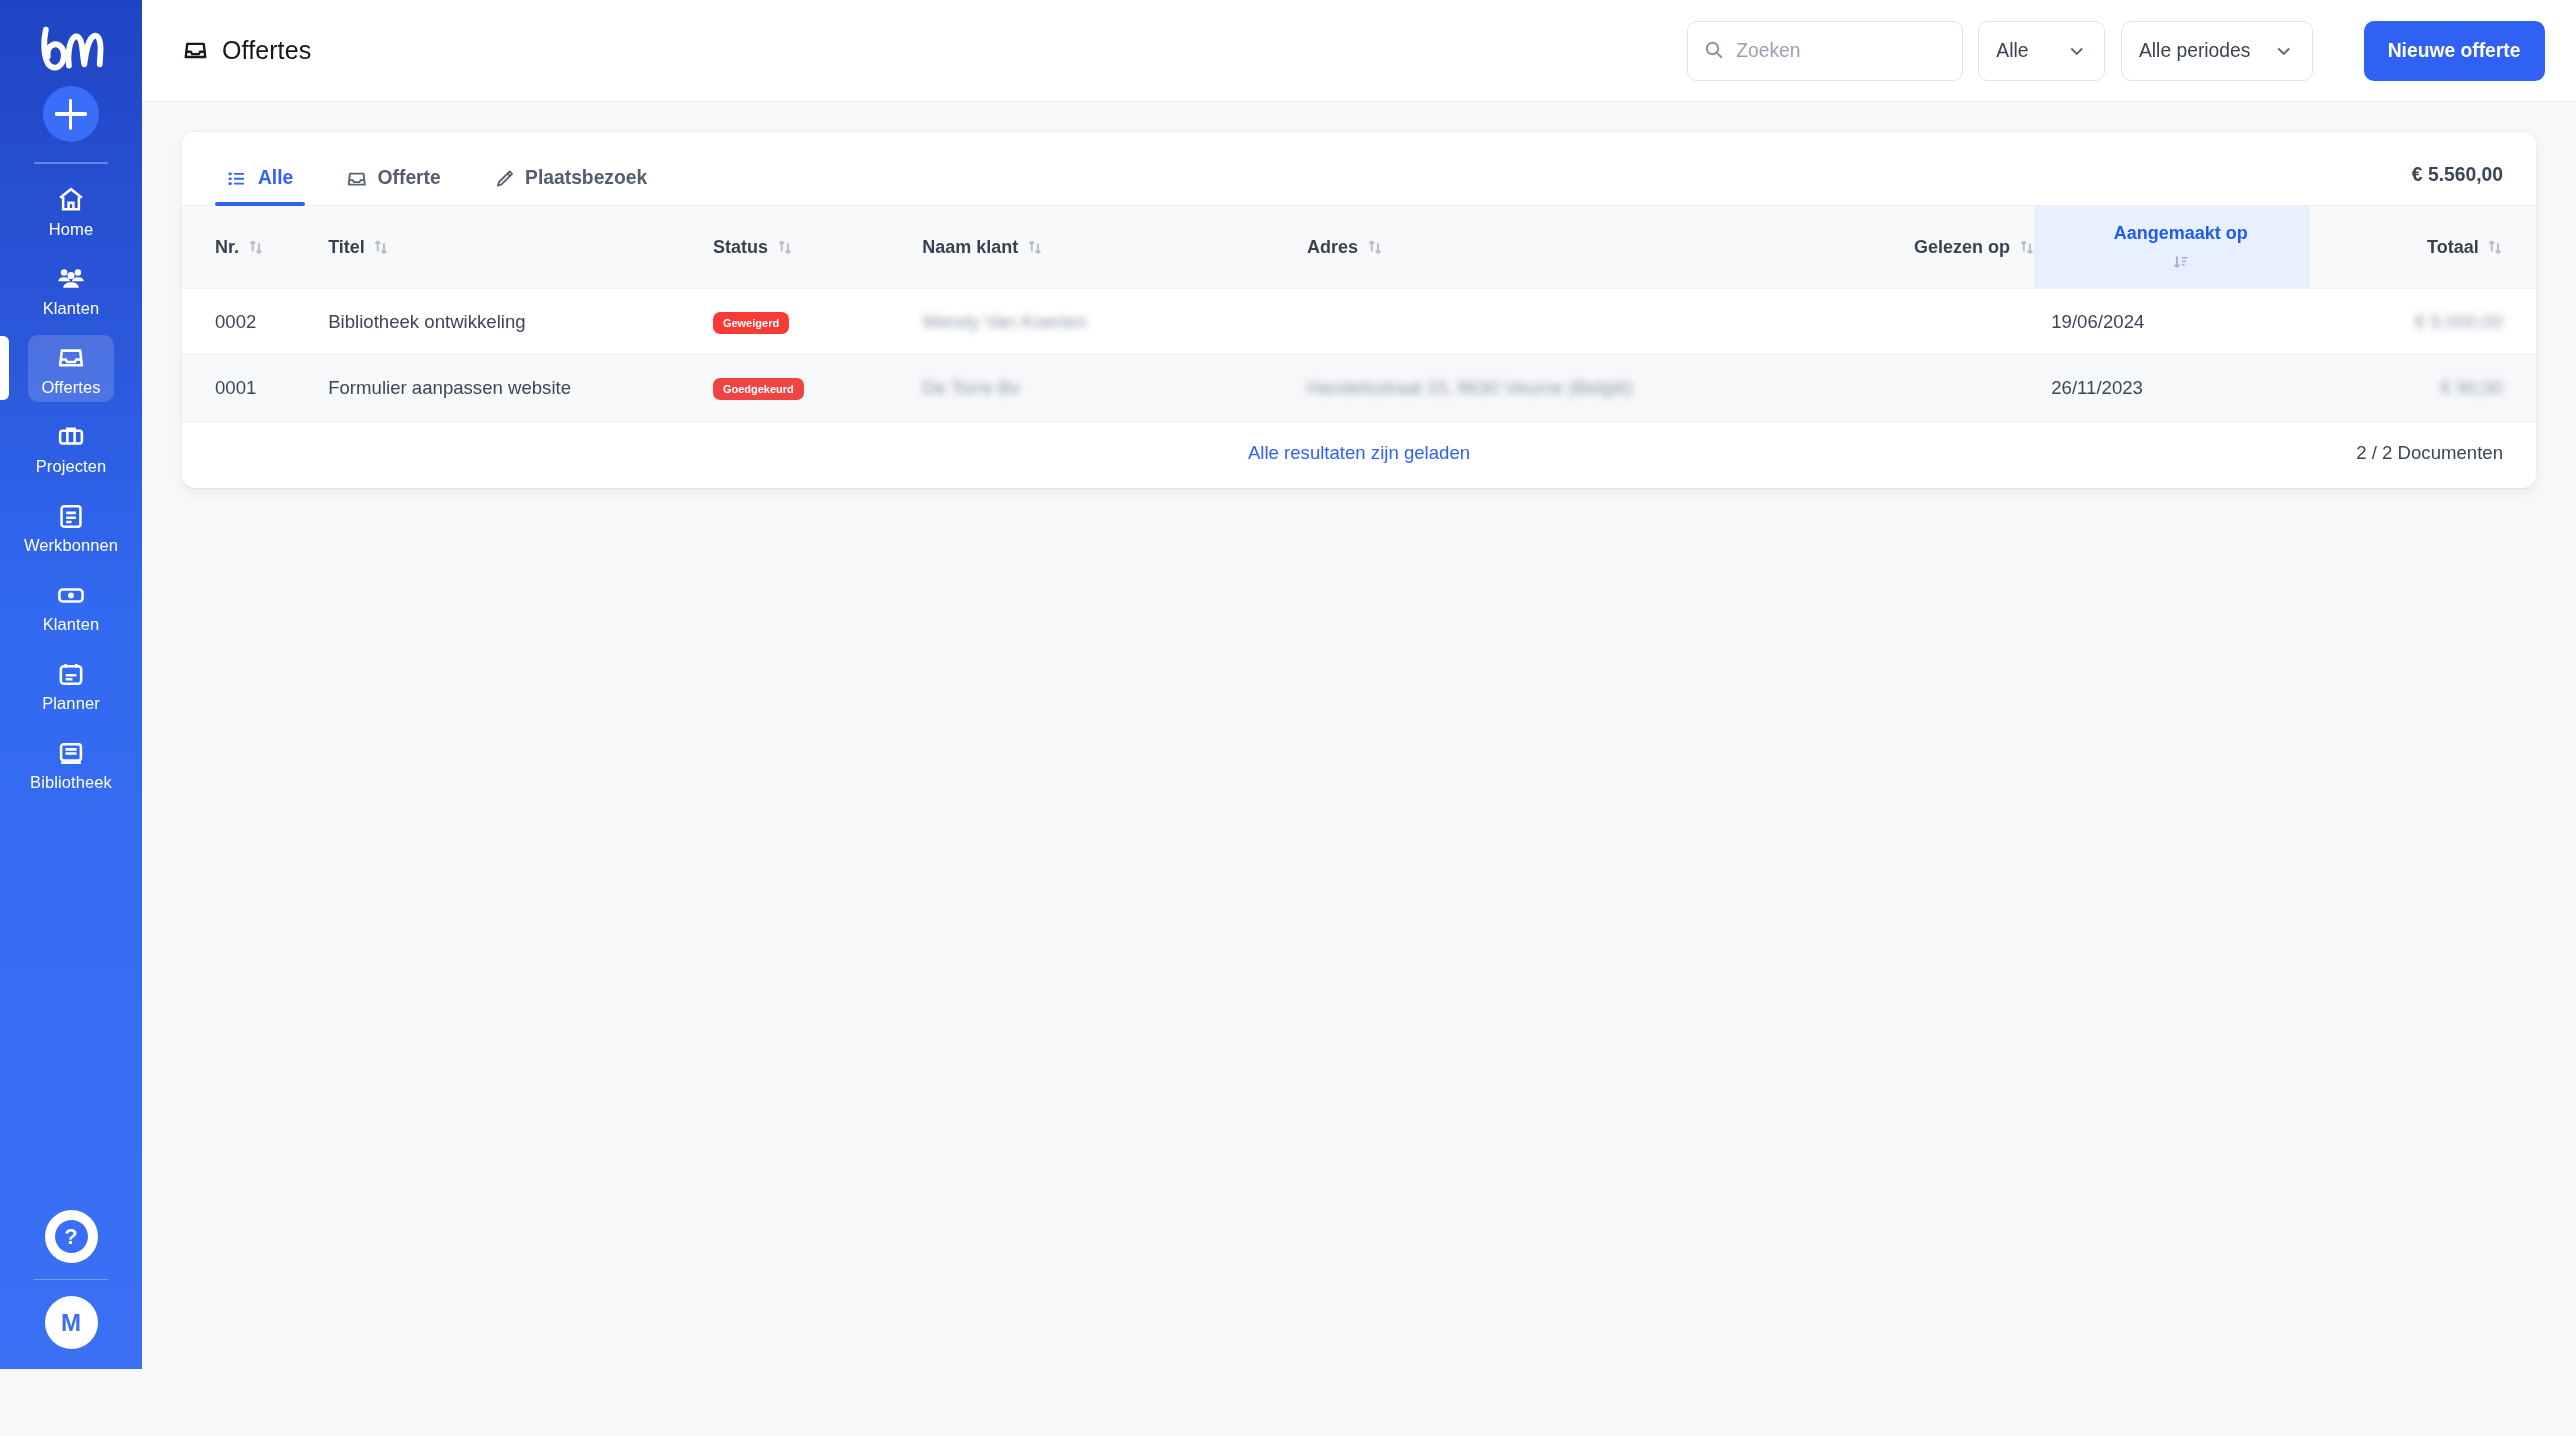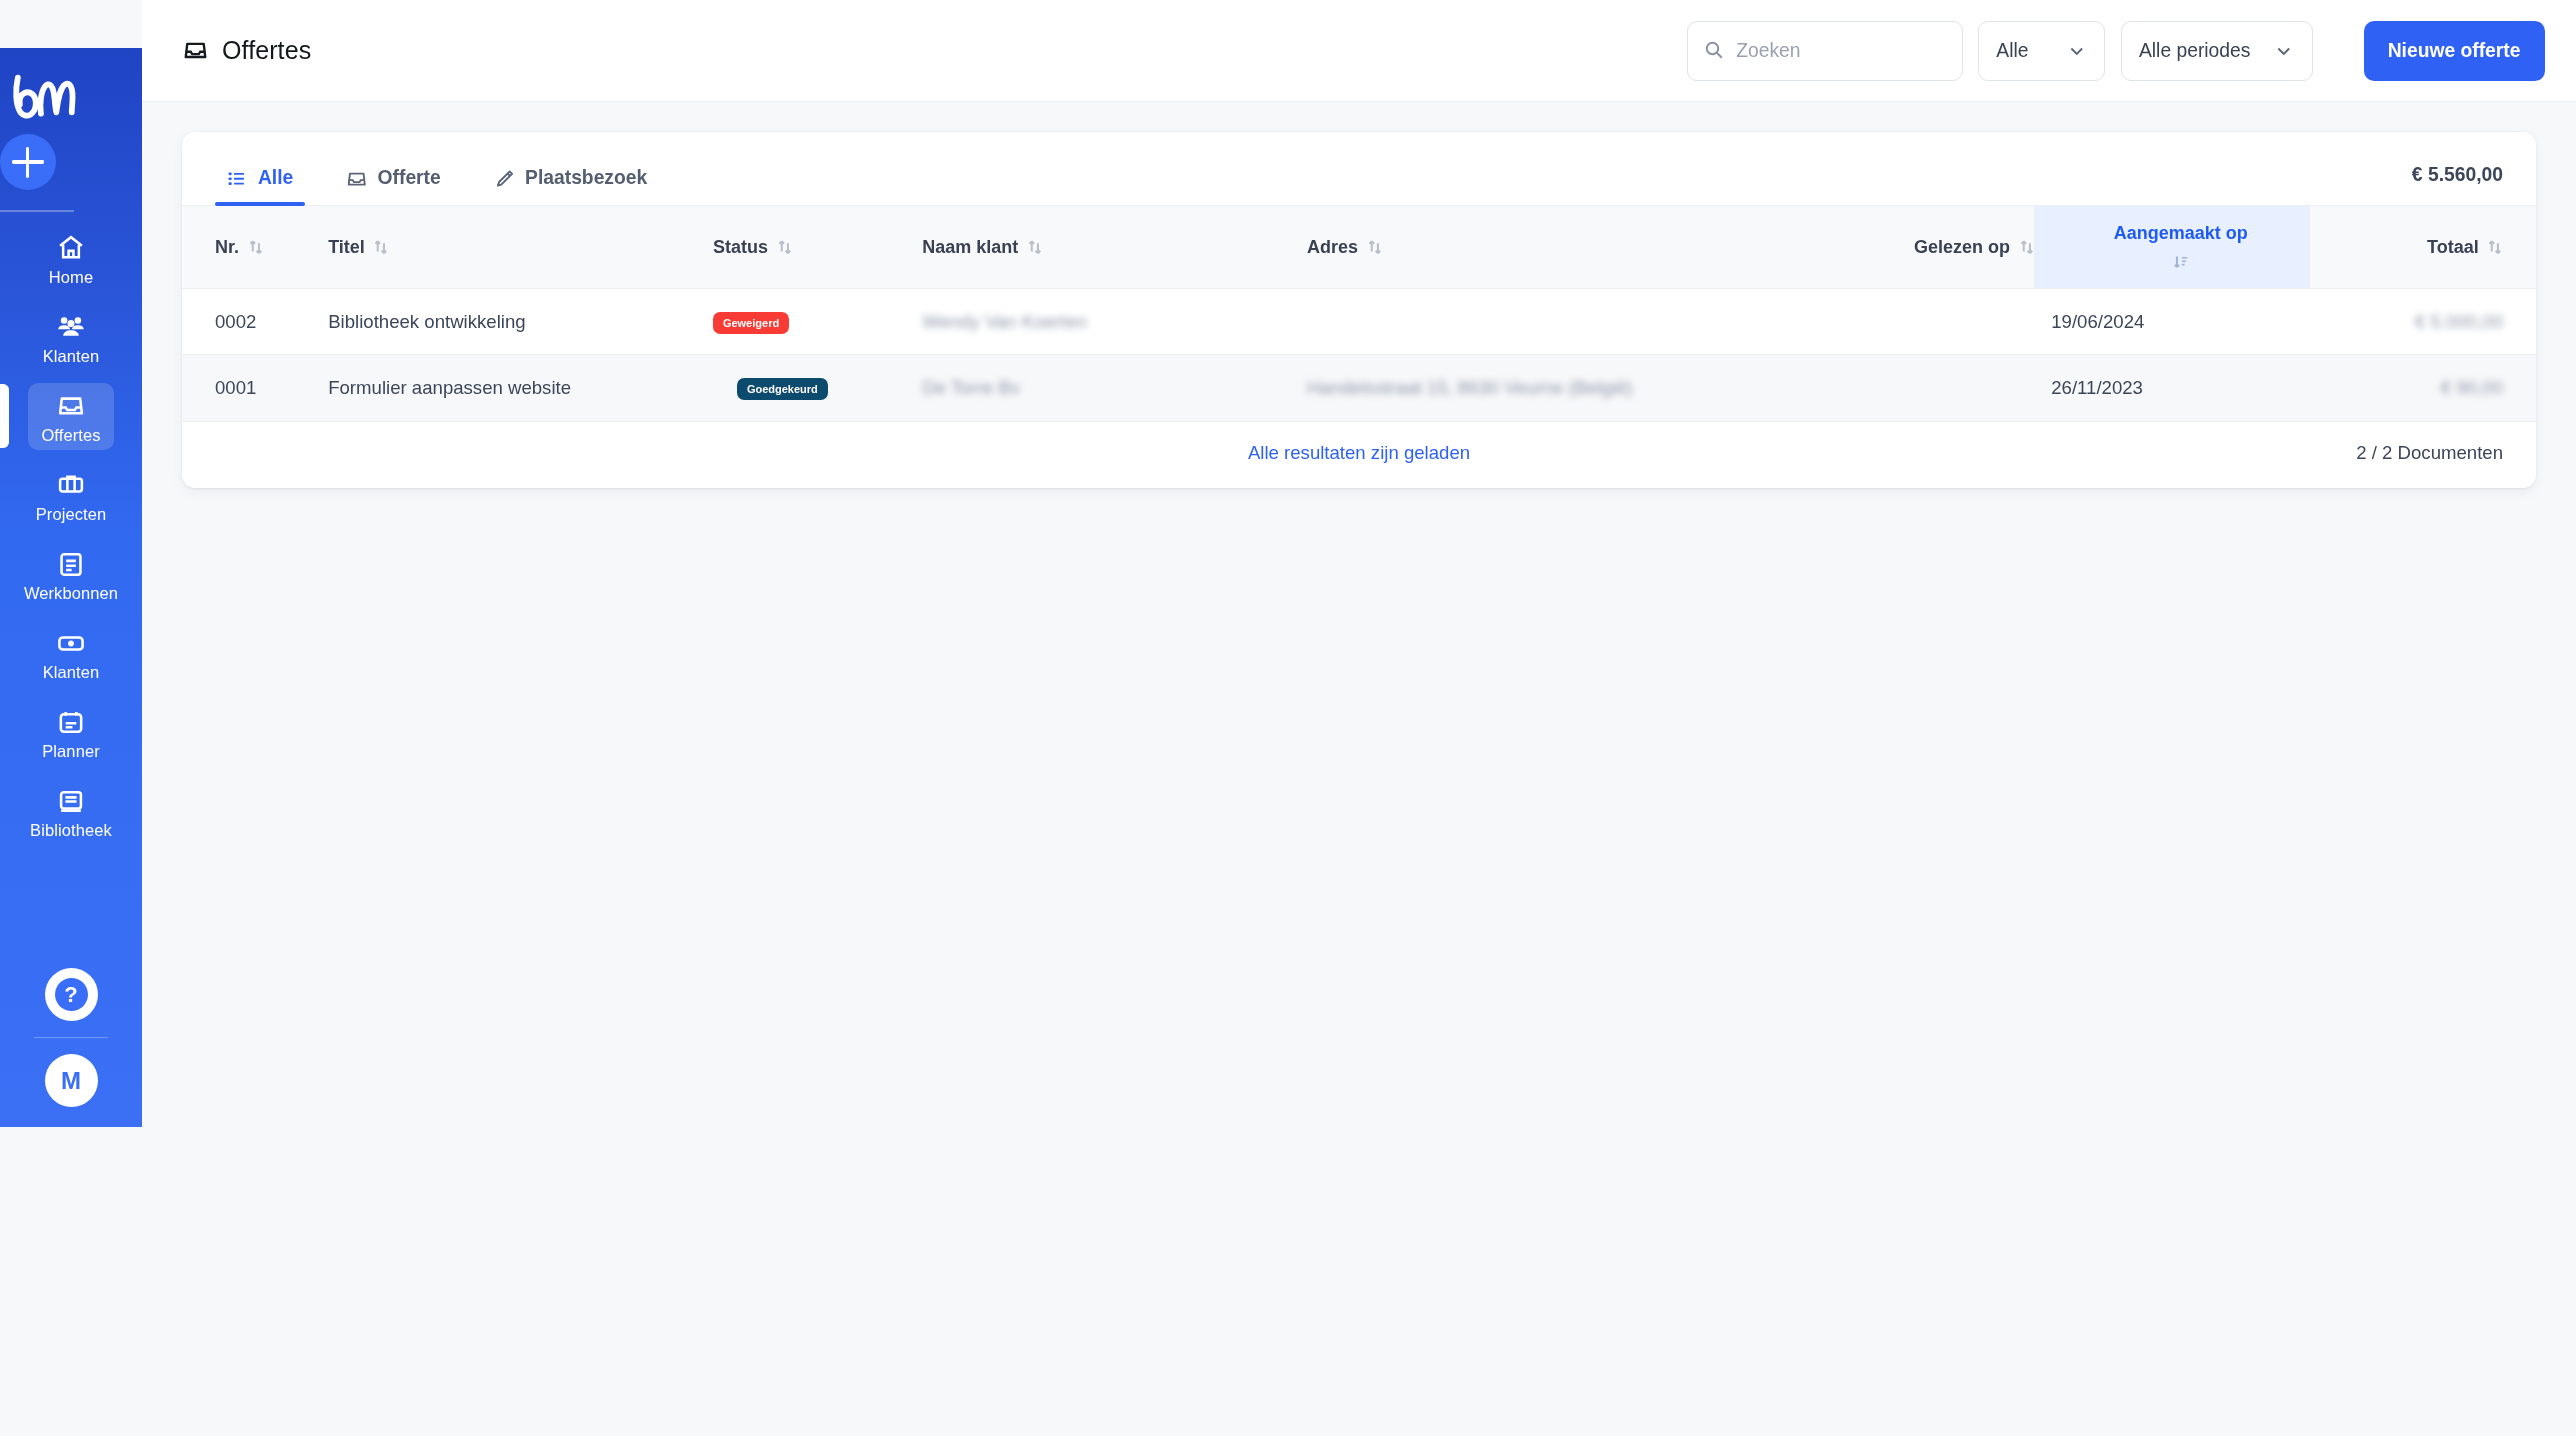--- a/index.html
+++ b/index.html
@@ -6,25 +6,24 @@
   html, body {
     width: 2576px; height: 1437px;
     font-family: "Liberation Sans", sans-serif;
     background: #f7f8fa;
     overflow: hidden;
   }
   .app { display: flex; width: 2576px; height: 1437px; }
 
   
   .sidebar {
-    width: 142px; height: 1079px; flex: 0 0 142px;
+    width: 142px; height: 1369px; flex: 0 0 142px;
     background: linear-gradient(180deg, #1f44c4 0%, #2a55d8 22%, #3169f0 45%, #3b70f5 100%);
-    display: flex; flex-direction: column; align-items: flex-start;
+    display: flex; flex-direction: column; align-items: center;
     position: relative;
-    margin-top: 48px;
   }
   .logo {
     margin-top: 15.7px; margin-bottom: 5.7px;
     width: 86px; height: 62px;
     display: flex; align-items: center; justify-content: center;
   }
   .logo svg { width: 77px; height: 56px; }
 
   .add-btn {
     width: 56px; height: 56px; border-radius: 50%;
@@ -181,21 +180,21 @@
   tbody tr.alt { background: #f7f8fa; }
   td.num { text-align: right; }
   .c-pad-l{ padding-left: 33px !important; }
   .c-pad-r{ padding-right: 33px !important; }
 
   .badge {
     display: inline-block; border-radius: 7.2px; padding: 5px 10px;
     font-size: 11px; font-weight: bold; color: #fff; white-space: nowrap;
   }
   .badge.red   { background: #f83b35; }
-  .badge.green { background: #0c4a6e; margin-left: 24px; }
+  .badge.green { background: #ef4444; }
 
   .redacted { color: #8d97a8; filter: blur(3.6px); user-select: none; }
 
   .card-footer {
     display: flex; align-items: center; padding: 20px 33px 24px 33px;
     border-top: 1.1px solid #edeff3; position: relative;
   }
   .load-msg {
     position: absolute; left: 0; right: 0; text-align: center;
     color: #2f62f4; font-size: 18.6px; cursor: pointer;

